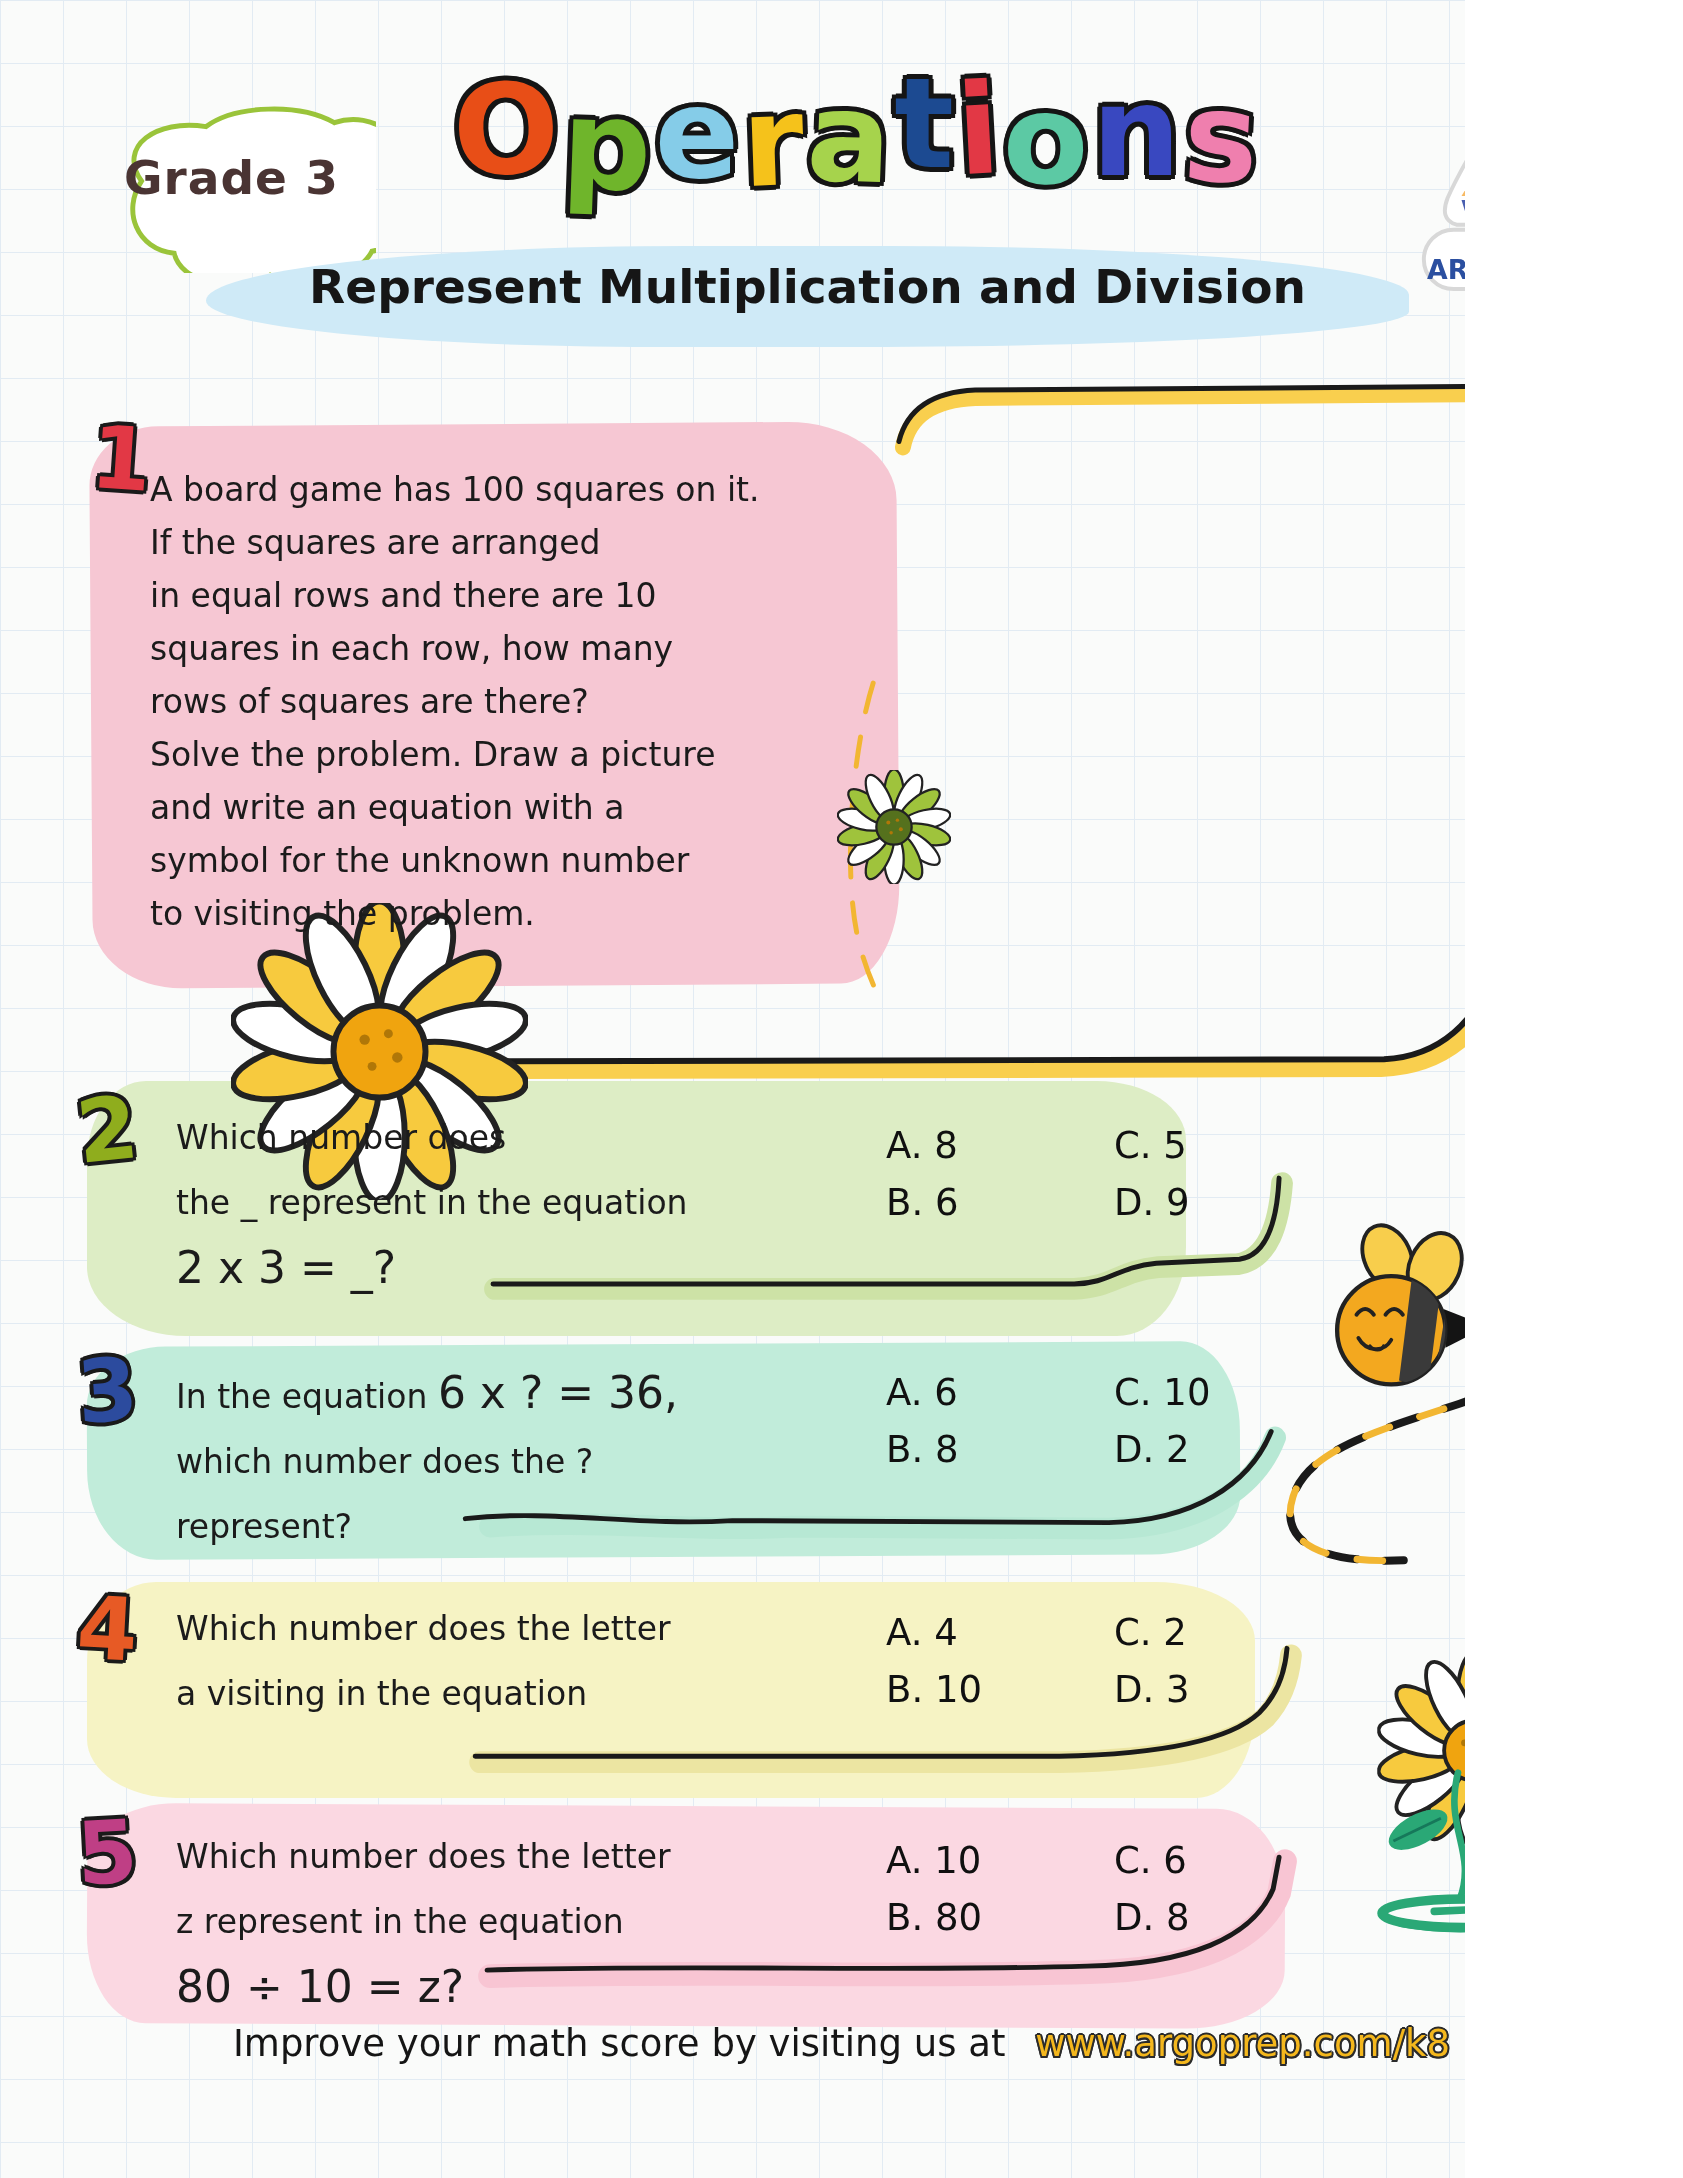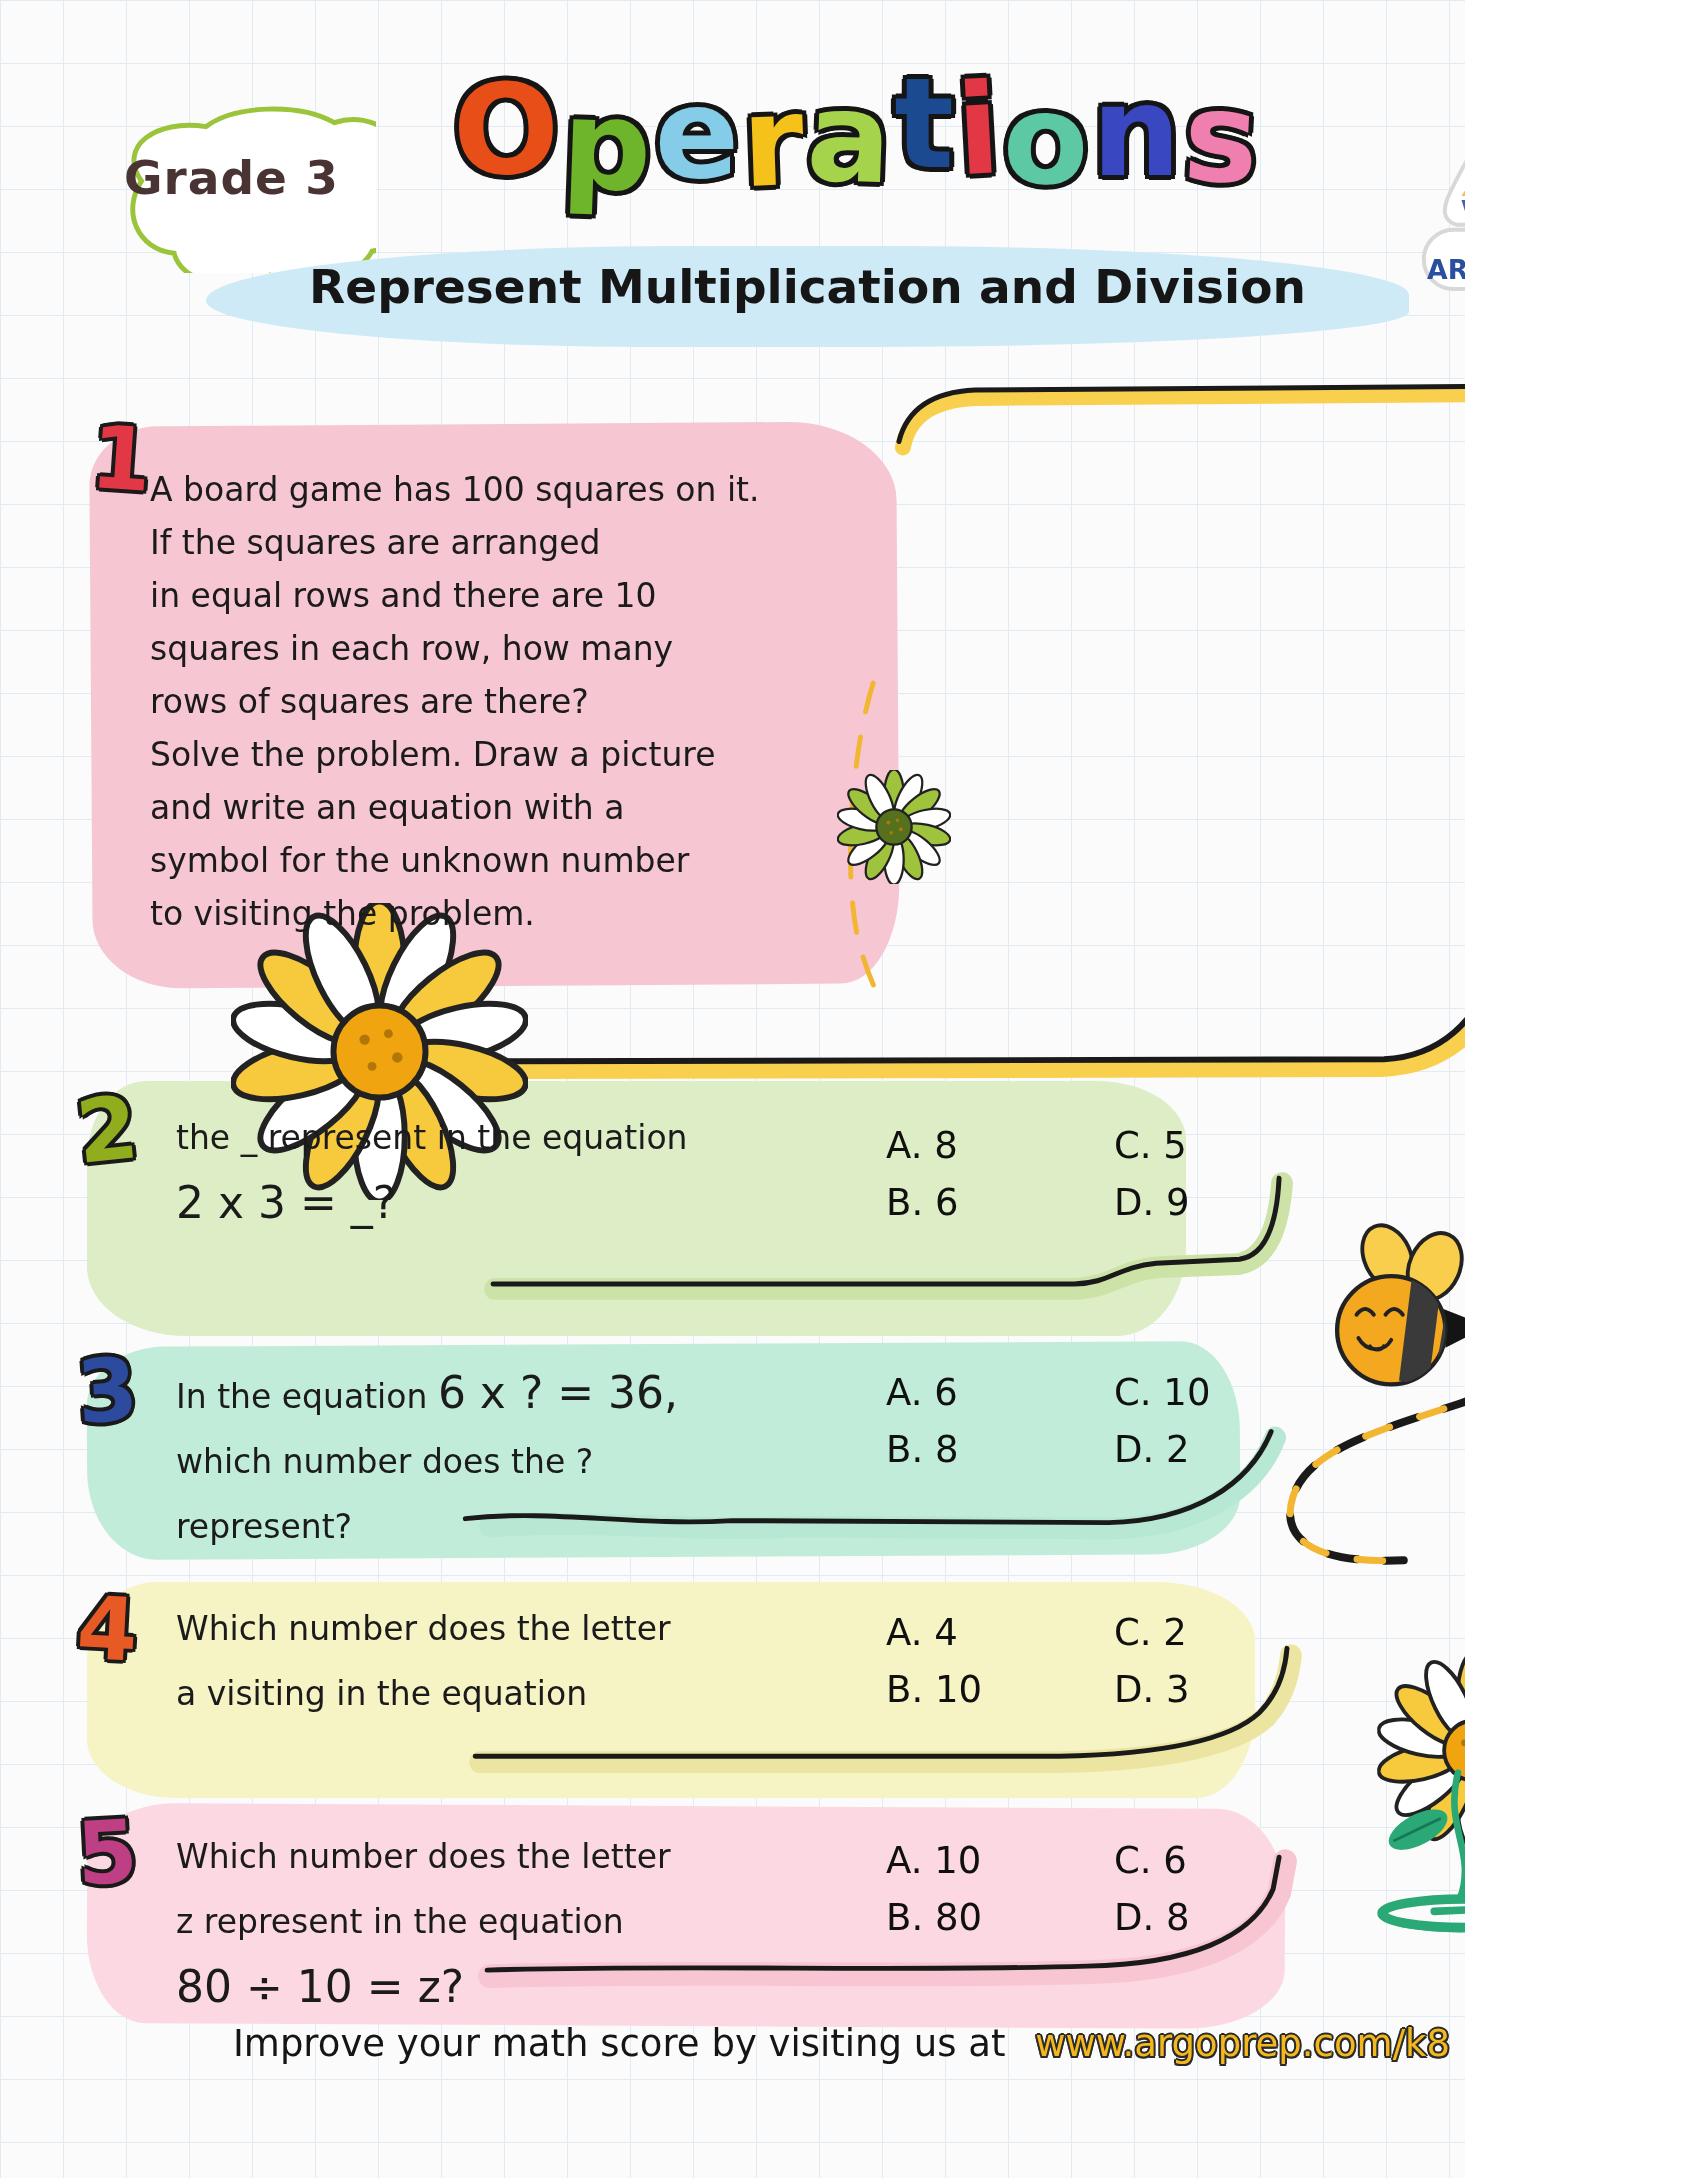--- a/index.html
+++ b/index.html
@@ -242,20 +242,21 @@
     <div>squares in each row, how many</div>
     <div>rows of squares are there?</div>
     <div>Solve the problem. Draw a picture</div>
     <div>and write an equation with a</div>
     <div>symbol for the unknown number</div>
     <div>to visiting the problem.</div>
   </div>
 
   <span class="qnum o4" style="left: 77px; top: 1087px; transform: rotate(-6deg); color: rgb(143, 173, 29);">2</span>
   <div class="qtext2" style="left:176px;top:1105px;width:752px">
+    <div>Which number does</div>
     <div>the _ represent in the equation</div>
     <div class="eq">2 x 3 = _?</div>
   </div>
   <div class="opts" style="left:886px;top:1117px">
     <div>A. 8</div>
     <div>B. 6</div>
   </div>
   <div class="opts" style="left:1114px;top:1117px">
     <div>C. 5</div>
     <div>D. 9</div>

